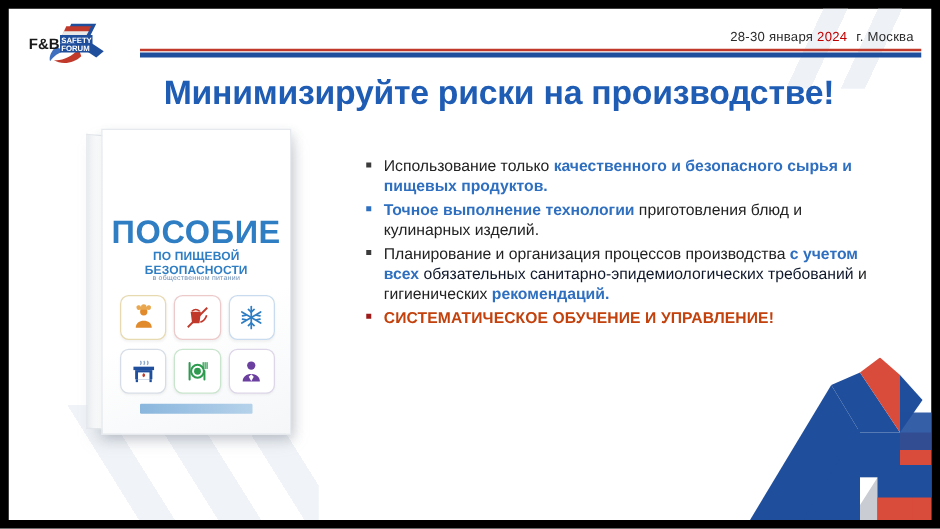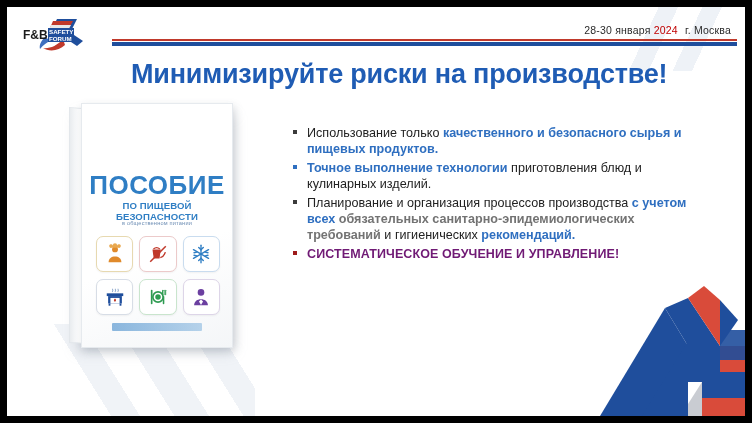--- a/index.html
+++ b/index.html
@@ -118,22 +118,22 @@
     flex:0 0 auto;width:14px;padding-top:5px;
   }
   .bl .mk i{display:block;width:4px;height:4px;background:#3b3b3b;}
   .bl.b-blue .mk i{background:#2f6fc0;}
   .bl.b-red .mk i{background:#9e1b1b;}
   .bl .tx{
     flex:1 1 auto;
     font-size:12.6px;line-height:16.4px;color:#222222;
   }
   .tx .bu{color:#2f6fc0;font-weight:bold;}
-  .tx .rd{color:#737373;font-weight:bold;}
-  .tx.allred{color:#701a75;font-weight:bold;font-size:12.5px;letter-spacing:.1px;}
+  .tx .rd{color:#0f172a;font-weight:normal;}
+  .tx.allred{color:#c2410c;font-weight:bold;font-size:12.5px;letter-spacing:.1px;}
 
   
   .art{position:absolute;right:0;bottom:0;width:175px;height:130px;}
   .art svg{display:block;}
 </style>
 </head>
 <body>
 
 <div class="slide">
 

